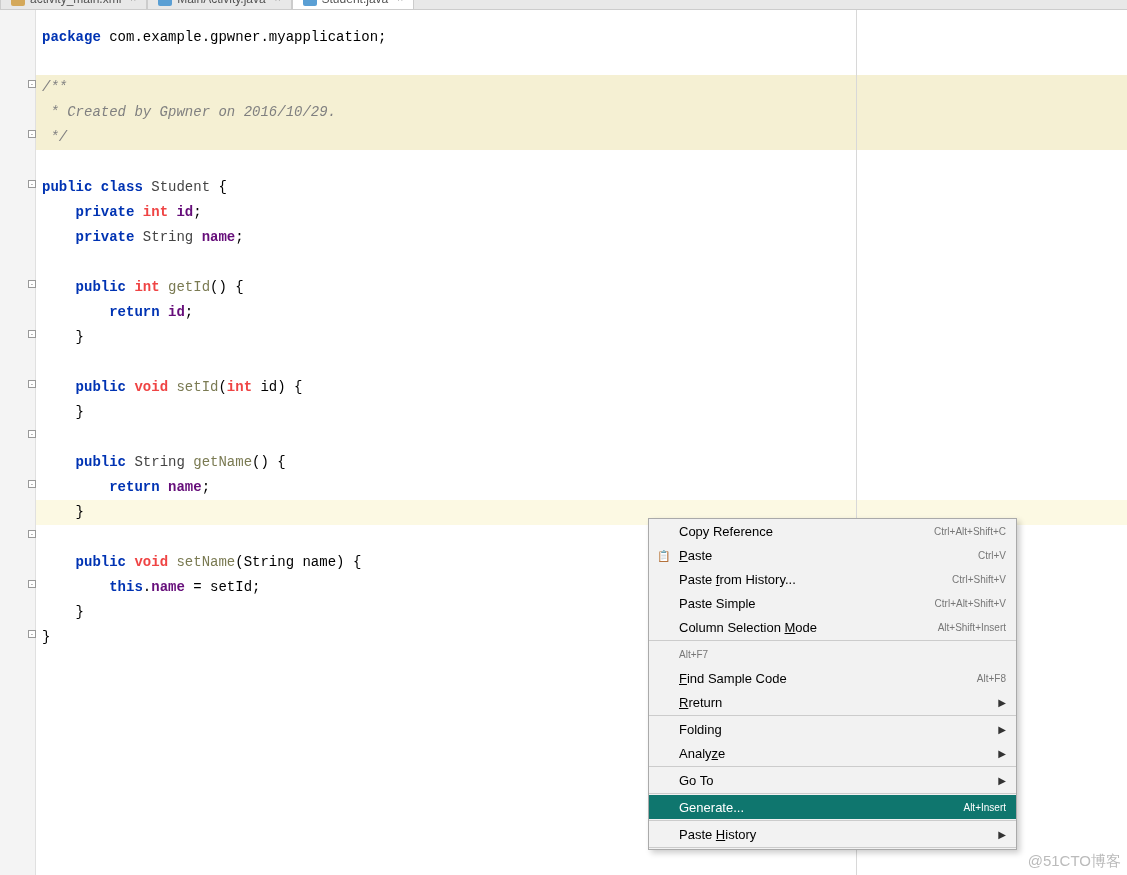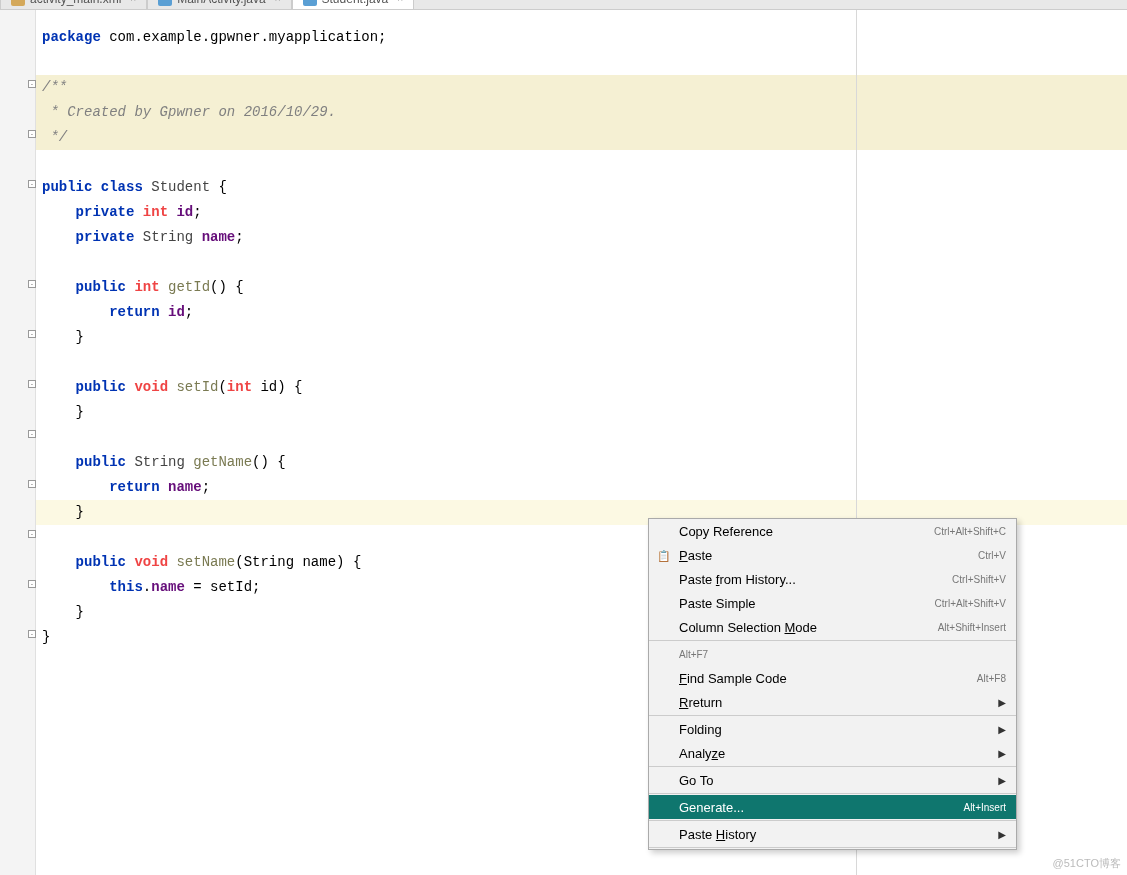--- a/index.html
+++ b/index.html
@@ -34,21 +34,21 @@
 .menu-item { height:24px; display:flex; align-items:center; padding:0 10px 0 30px; position:relative; }
 .menu-item .label { flex:1; }
 .menu-item .shortcut { color:#777; font-size:10px; }
 .menu-item.selected { background:#0f766e; color:#fff; }
 .menu-item.selected .shortcut { color:#fff; }
 .menu-sep { height:1px; background:#ccc; margin:1px 0; }
 .menu-arrow { position:absolute; right:10px; font-size:10px; color:#333; }
 .menu-icon { position:absolute; left:8px; width:14px; height:14px; }
 .paste-icon::before { content:"📋"; font-size:11px; }
 .underline-char { text-decoration:underline; }
-.watermark { position:absolute; right:6px; bottom:4px; font-size:11px; color:#bbb; font-family:sans-serif;margin-top:32px; }
+.watermark { position:absolute; right:6px; bottom:4px; font-size:15px; color:#bbb; font-family:sans-serif;margin-top:32px; }
 </style>
 </head>
 <body>
 
 <div class="tabs-bar">
   <div class="tab">
       <span class="tab-icon xml"></span>
       <span>activity_main.xml</span>
       <span class="close-x">×</span>
     </div>

